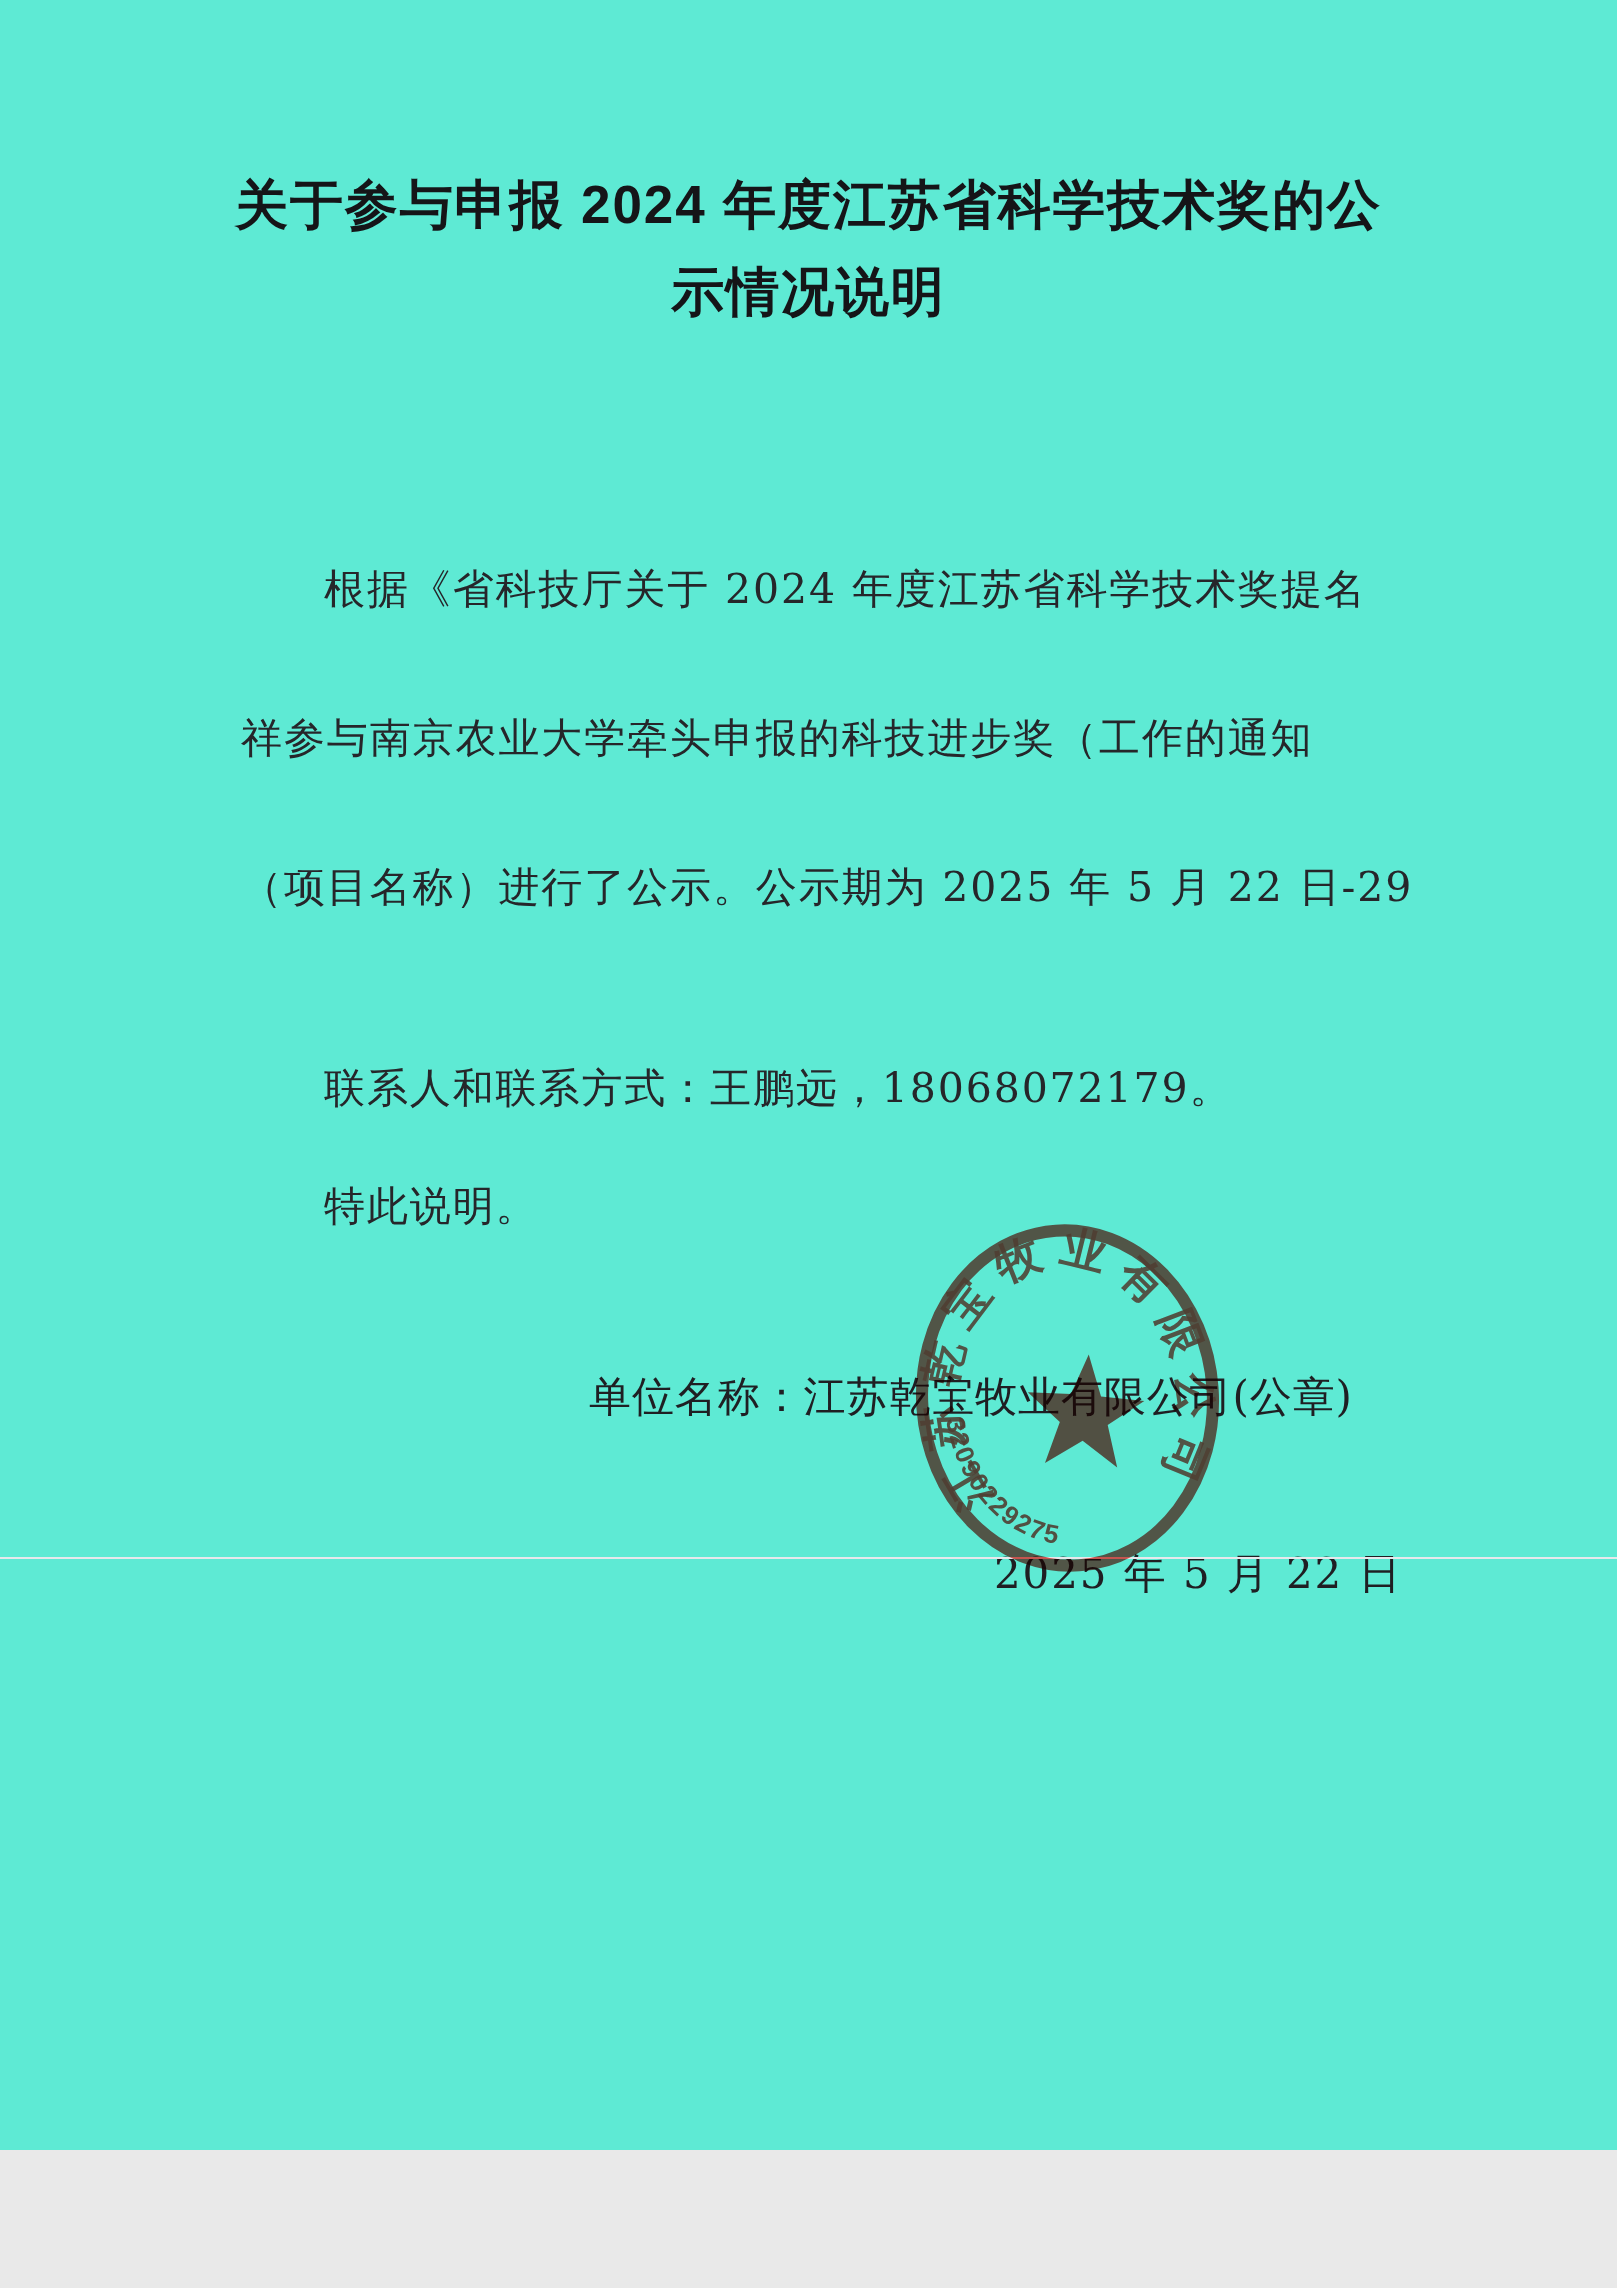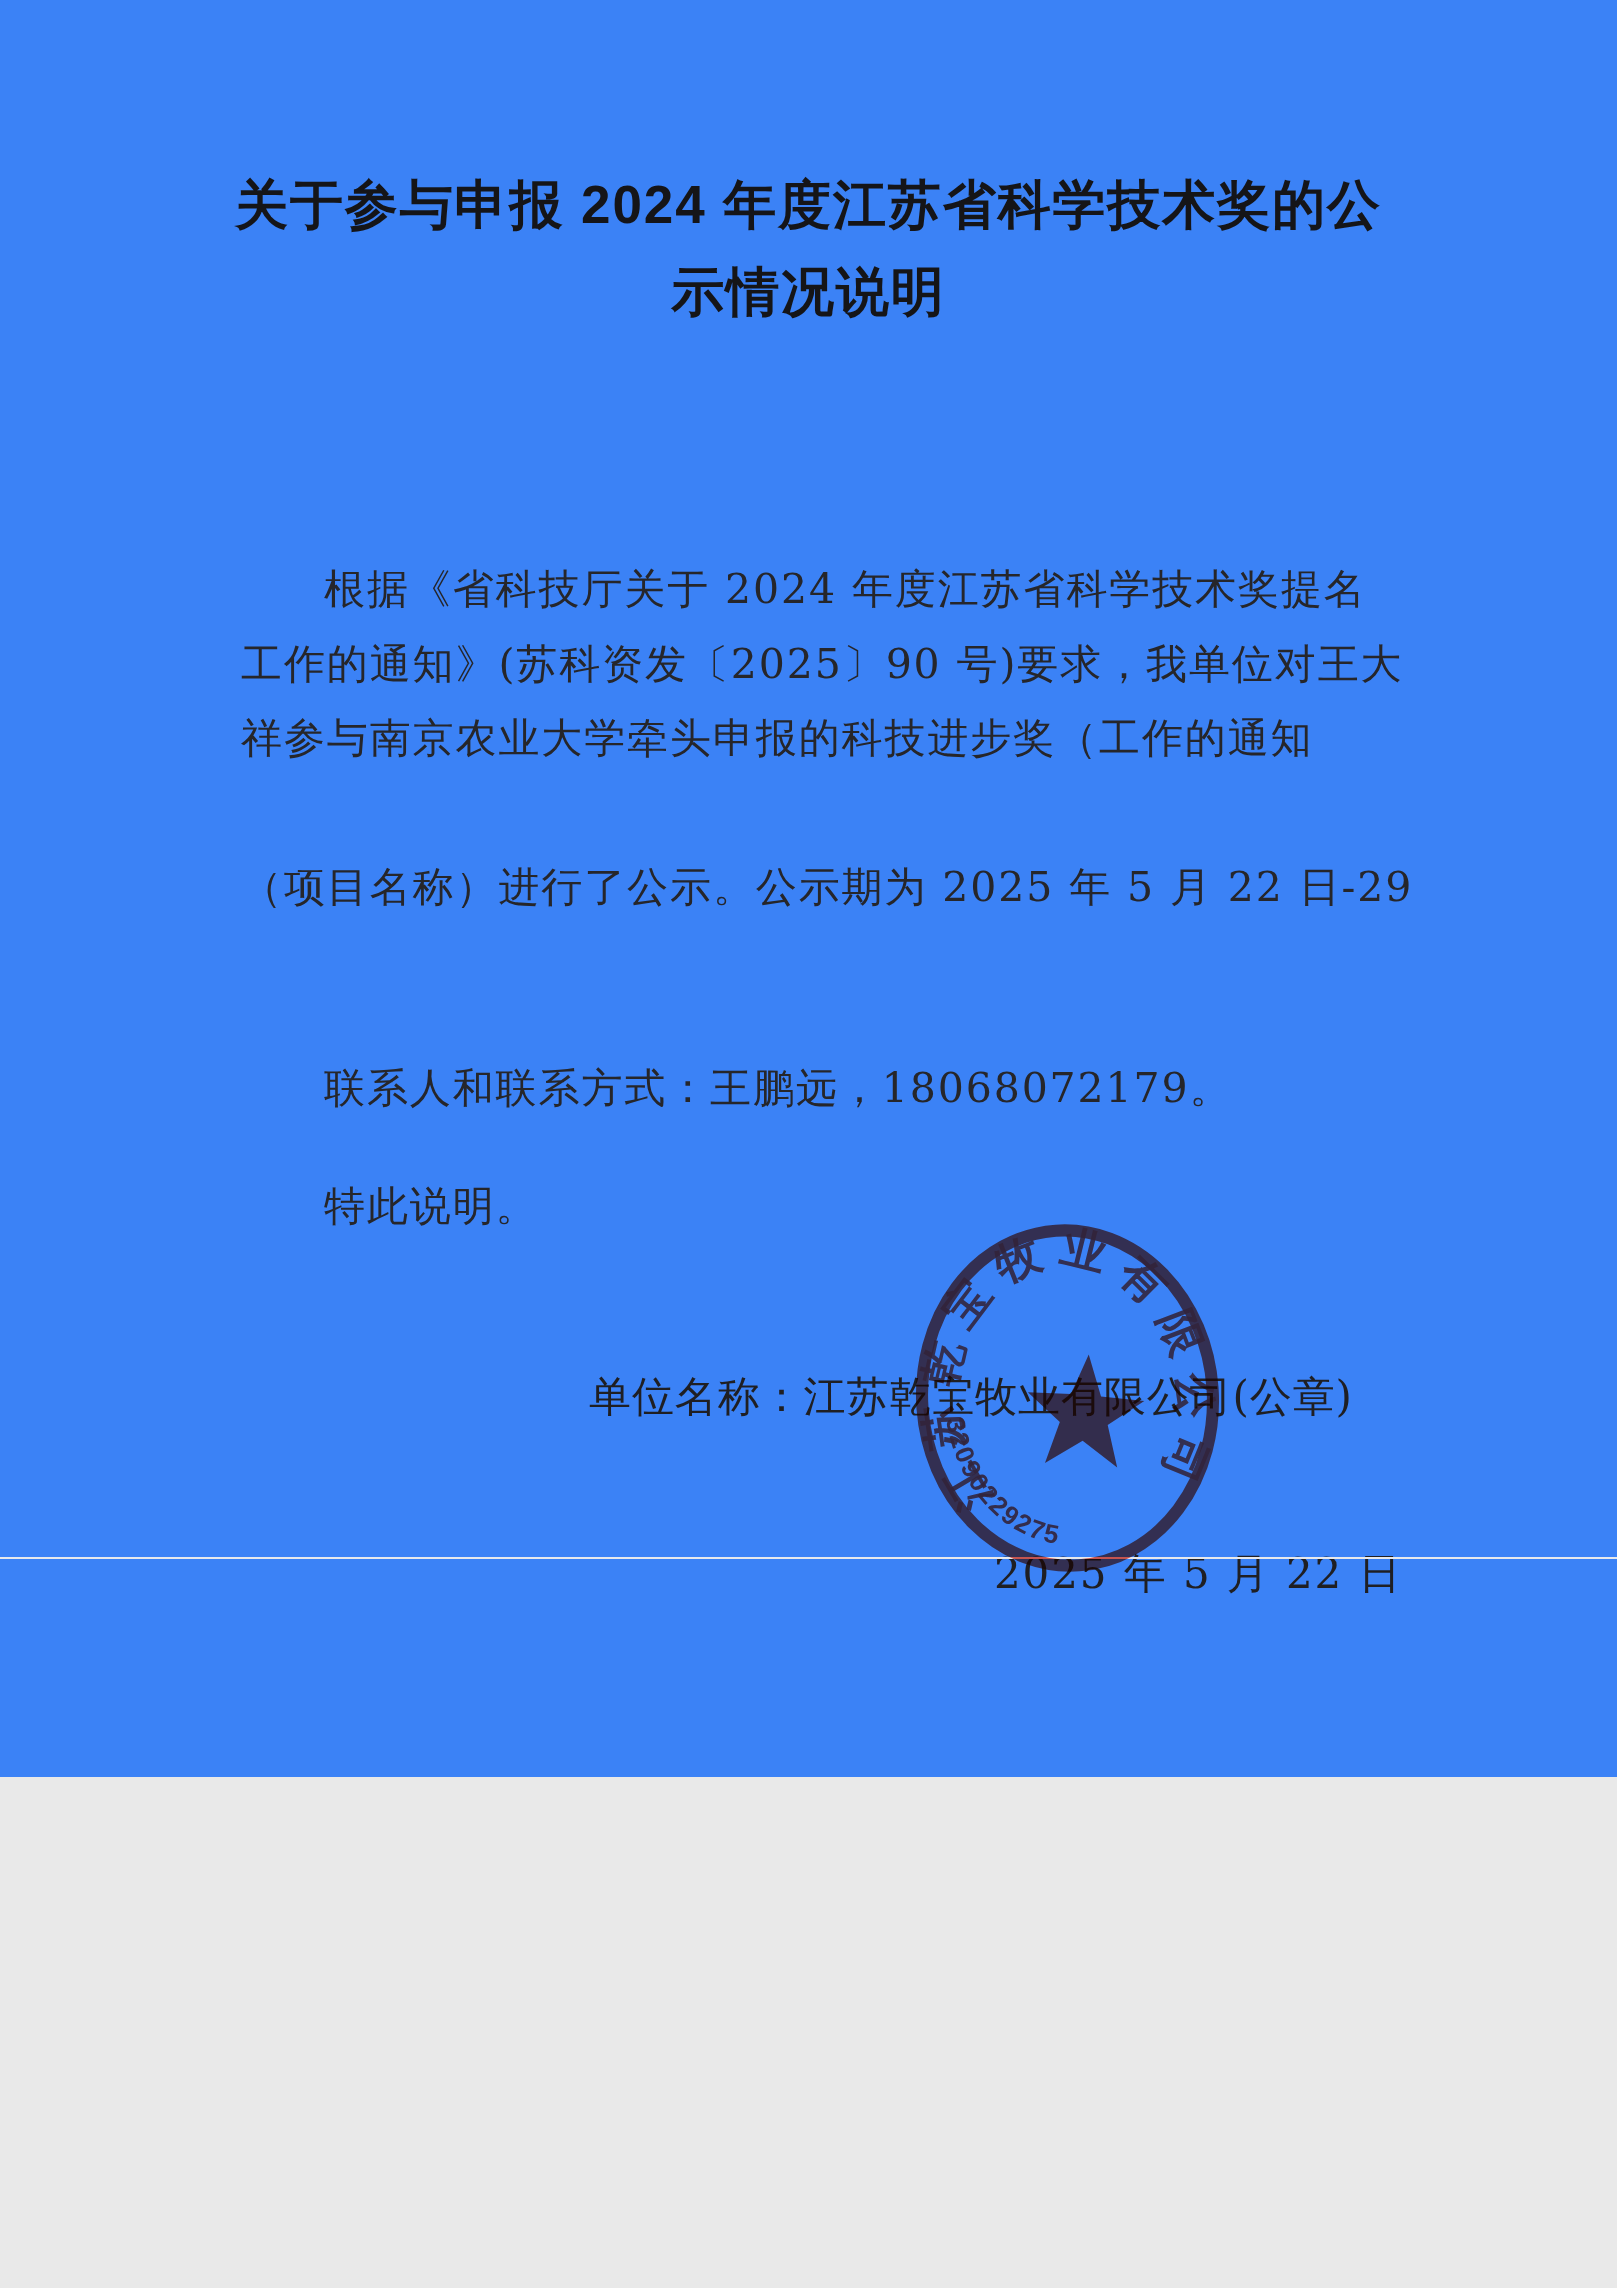--- a/index.html
+++ b/index.html
@@ -1,20 +1,20 @@
 <!DOCTYPE html>
 <html style="font-size:15px"><head>
 <meta charset="utf-8">
 <style>
   html,body{margin:0;padding:0;background:#e9e9e9;}
   .page{
     position:relative;
-    width:1617px;height:1777px;
+    width:1617px;height:2150px;
     margin:0 auto;
-    background:#3b82f6;
+    background:#5eead4;
     overflow:hidden;
     font-family:"DejaVu Serif", serif;
     color:#222226;
   }
   .title{
     position:absolute;left:0;width:100%;
     text-align:center;
     font-family:"Liberation Sans", sans-serif;
     font-weight:bold;
     font-size:53px;
@@ -70,21 +70,20 @@
 </style>
 </head>
 <body>
 
 <div class="page">
 
   <div class="title t1">关于参与申报 2024 年度江苏省科学技术奖的公</div>
   <div class="title t2">示情况说明</div>
 
   <div class="bodyline indent" style="top:522px">根据《省科技厅关于 2024 年度江苏省科学技术奖提名</div>
-  <div class="bodyline" style="top:597px">工作的通知》(苏科资发〔2025〕90 号)要求，我单位对王大</div>
   <div class="bodyline" style="top:671px">祥参与南京农业大学牵头申报的科技进步奖（工作的通知</div>
   <div class="bodyline" style="top:820px">（项目名称）进行了公示。公示期为 2025 年 5 月 22 日-29</div>
 
   <div class="bodyline indent" style="top:1021px">联系人和联系方式：王鹏远，18068072179。</div>
   <div class="bodyline indent" style="top:1139px">特此说明。</div>
 
   <div class="unit-line">单位名称：江苏乾宝牧业有限公司(公章)</div>
   <div class="date-line">2025 年 5 月 22 日</div>
 
   <div class="scan-line"></div>

